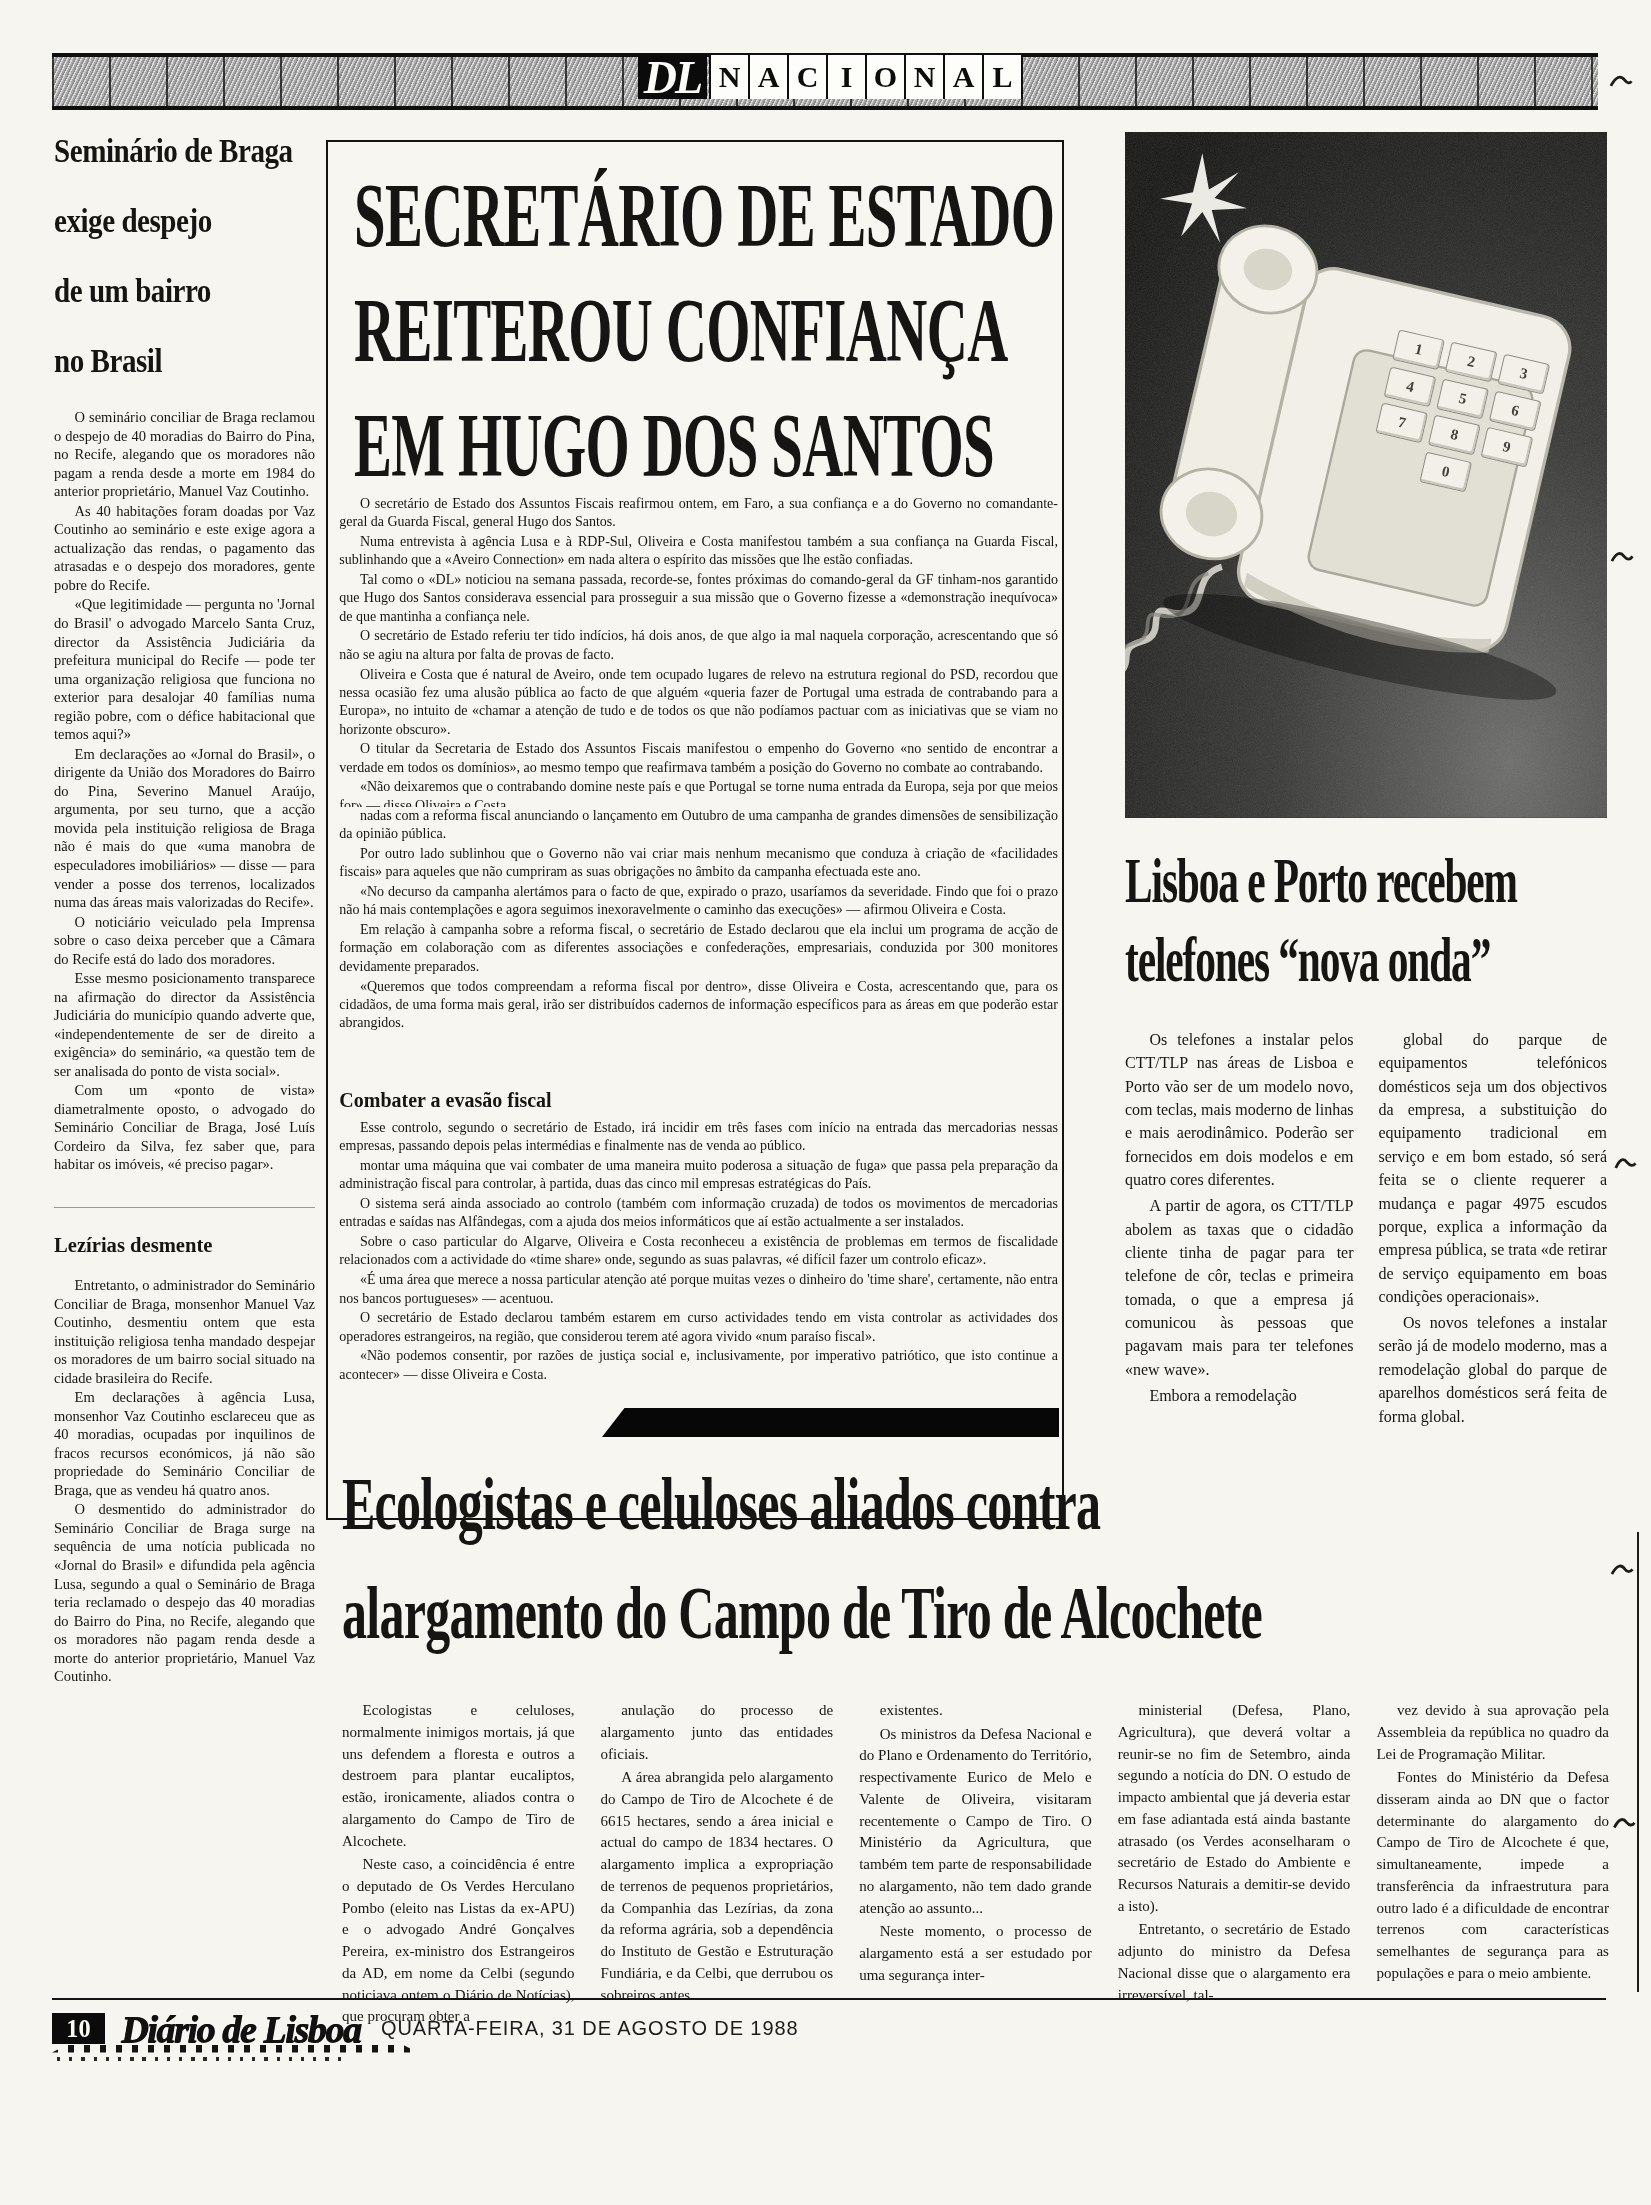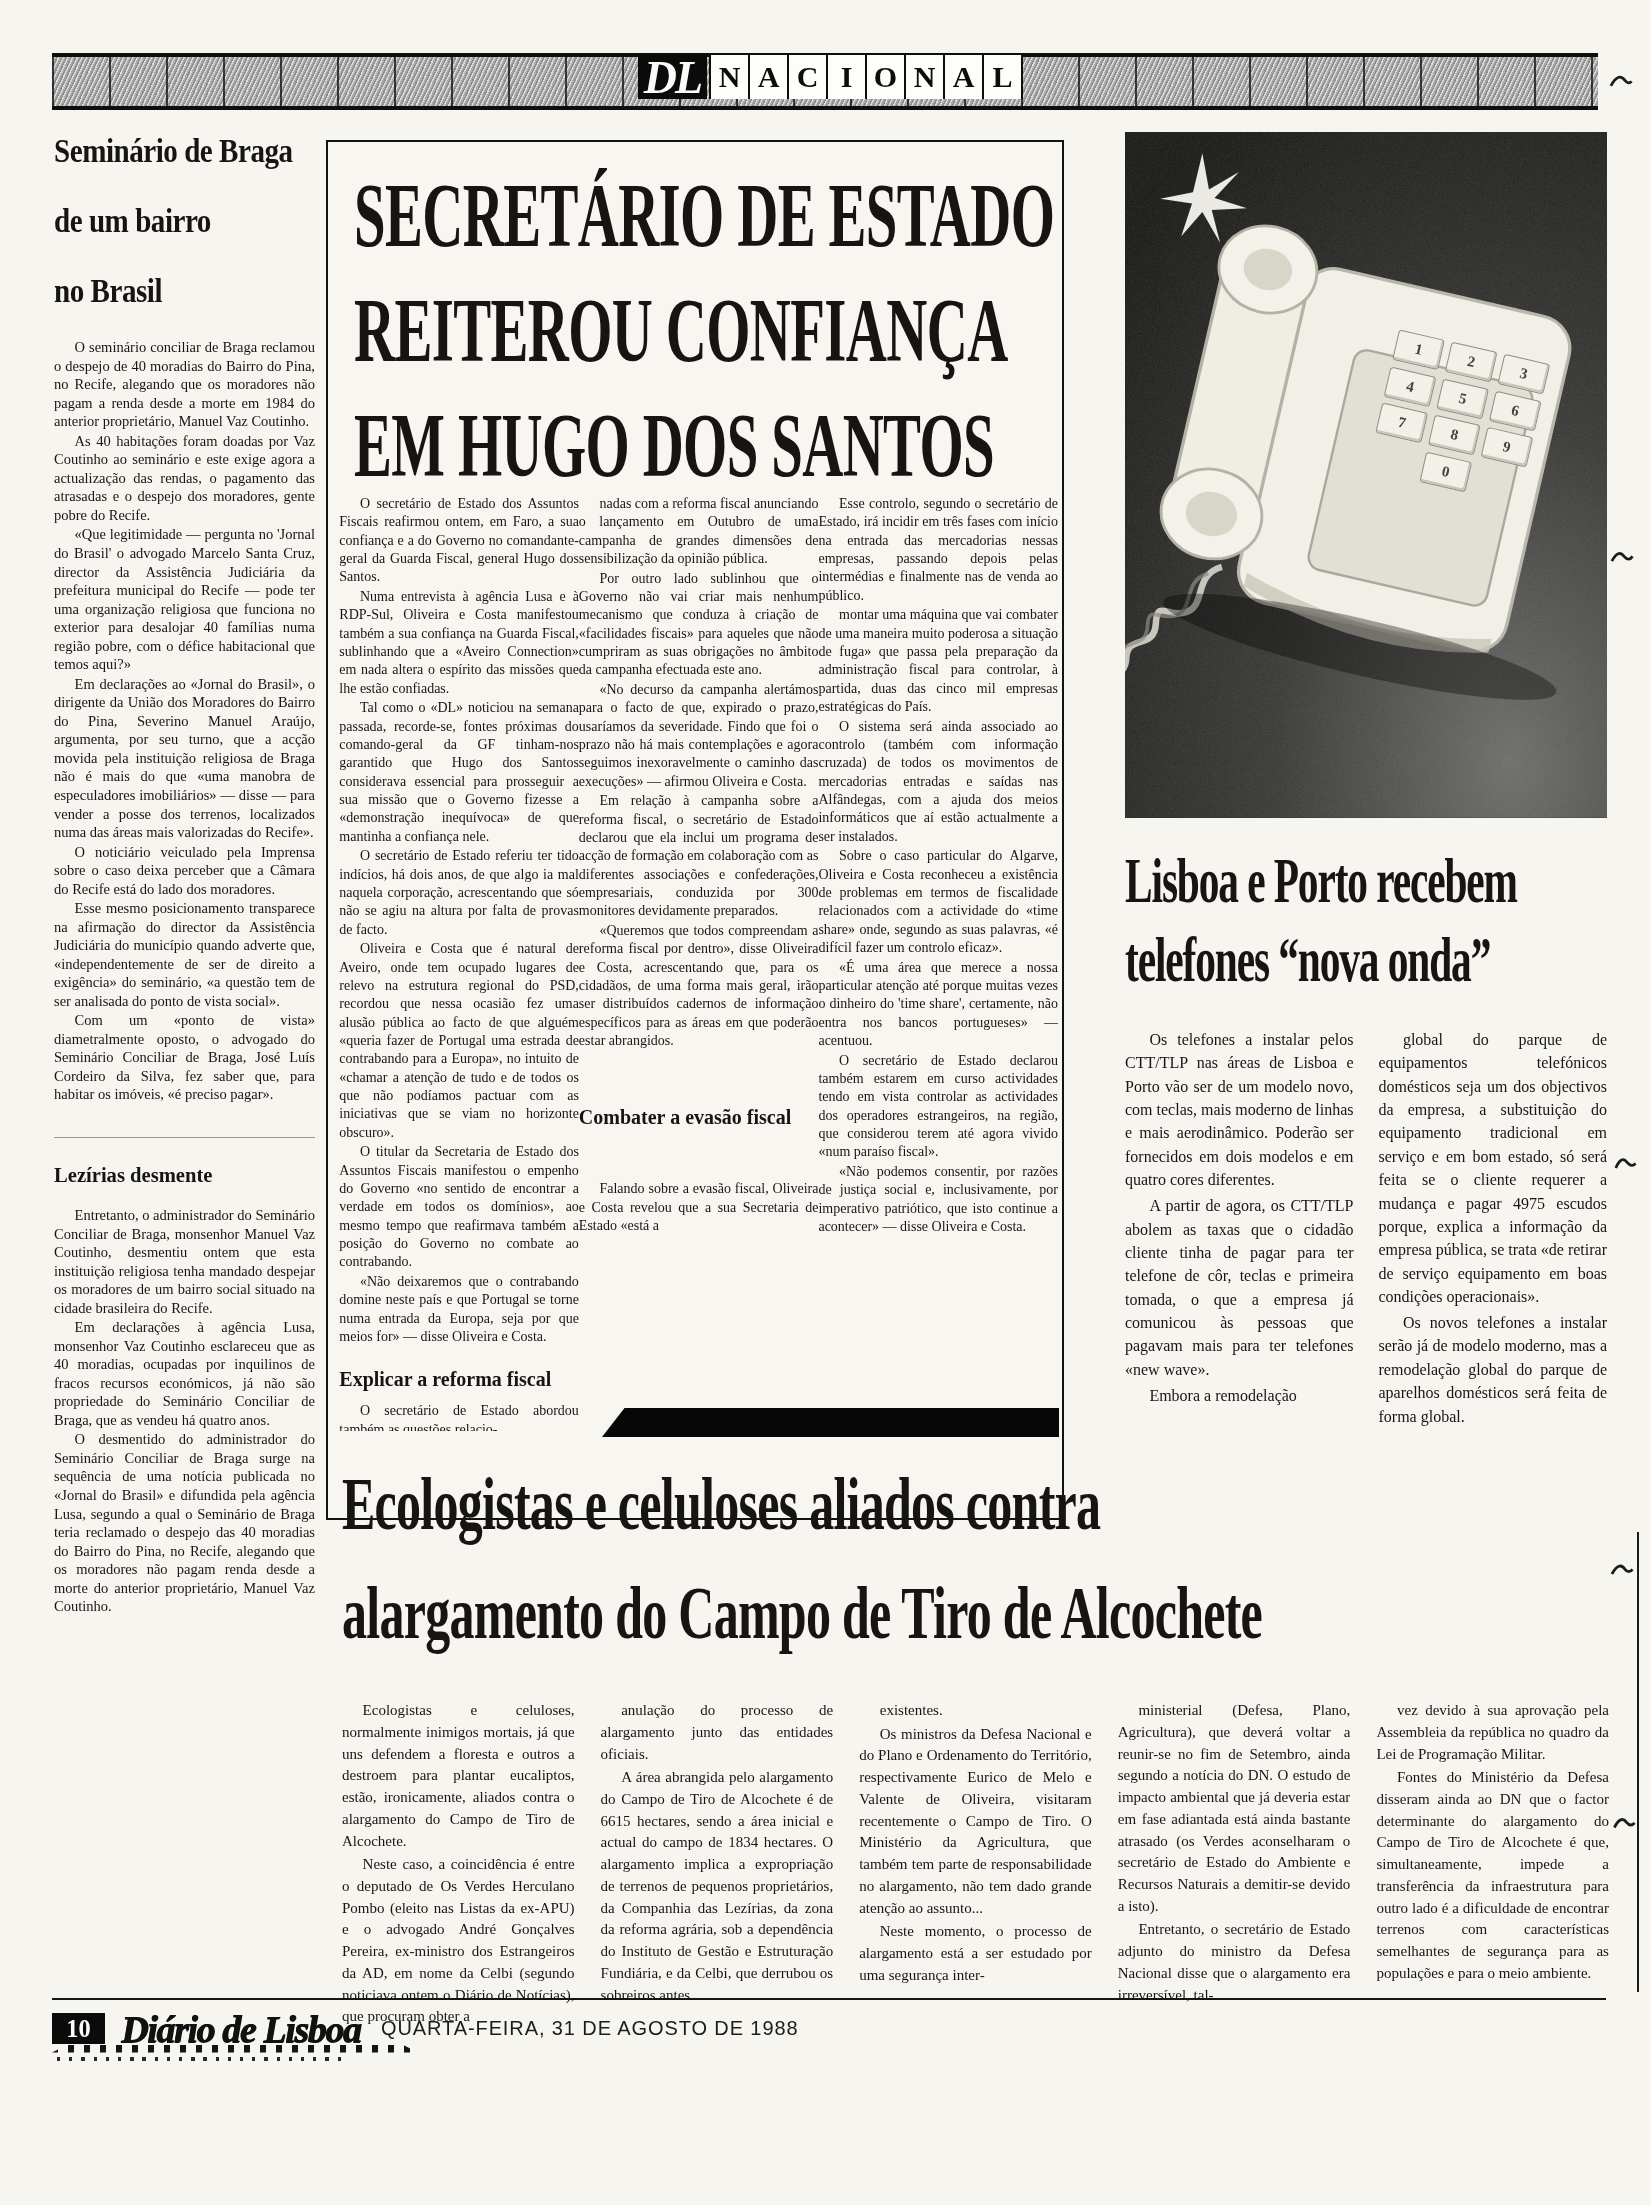--- a/index.html
+++ b/index.html
@@ -46,21 +46,21 @@
   
   .mainbox{
     position:absolute;left:326px;top:140px;width:738px;height:1380px;
     border:2.8px solid #131313;background:#f7f6f1;box-sizing:border-box;
   }
   .mainbox .headline{position:absolute;left:26px;top:18px;}
   .mainbox .hl-line{height:115px;display:flex;align-items:center;}
   .mainbox .hl-line span{font-size:79px;font-weight:bold;letter-spacing:-0.9px;transform:scale(.72,1.14);}
   .main-cols{
     position:absolute;left:11.3px;right:4px;top:353px;height:936px;
-    display:flex;overflow:hidden;
+    display:flex;overflow:hidden;flex-direction:column;
   }
   .main-col{flex:1;font-size:14px;line-height:1.31;overflow:hidden;}
   .main-col p{margin-bottom:1.4px;}
   .main-subhead{font-size:20px;font-weight:bold;line-height:1.1;text-indent:0;margin:21.6px 0 12.2px;}
   .main-subhead.spaced{margin:56px 0 52px;}
   .censor-bar{
     position:absolute;left:274px;top:1266px;width:457px;height:29px;background:#070707;
     clip-path:polygon(22.5px 0,100% 0,100% 100%,0 100%);
   }
   
@@ -141,20 +141,23 @@
       <span class="cell">A</span>
       <span class="cell">L</span>
     </div>
 </div>
 
 <div class="braga">
   <div>
 
   <div class="hl-line">
         <span>Seminário de Braga</span>
+      </div>
+      <div class="hl-line">
+        <span>exige despejo</span>
       </div>
       <div class="hl-line">
         <span>de um bairro</span>
       </div>
       <div class="hl-line">
         <span>no Brasil</span>
       </div>
     </div>
   <div class="body jtext">
 

